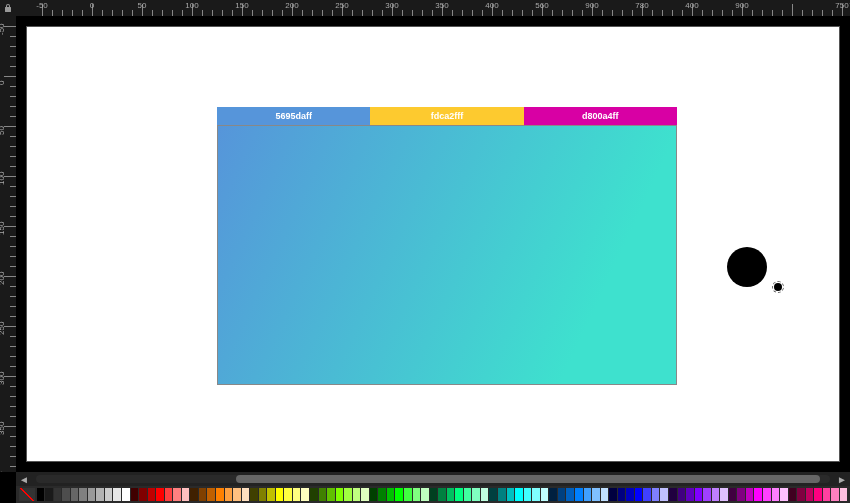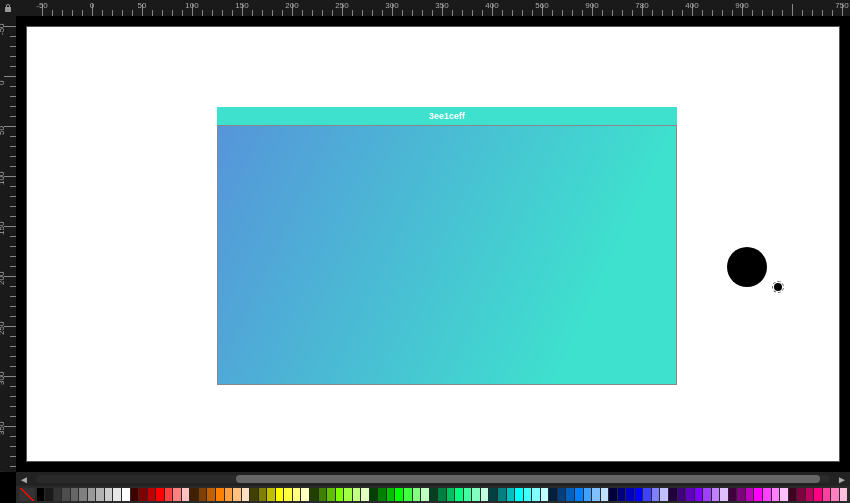--- a/index.html
+++ b/index.html
@@ -257,21 +257,23 @@
     <div class="tick" style="top: 430px;"></div>
     <div class="tick" style="top: 440px;"></div>
     <div class="tick" style="top: 450px;"></div>
     <div class="tick-label" style="top: 460px;">400</div>
   </div>
 
 <div class="viewport">
   <div class="canvas">
 
     <div class="swatch-row" id="swatchRow" style="left: 190px; top: 80px; width: 460px;">
-        <div class="swatch" style="background: rgb(62, 225, 206);">3ee1ceff</div>
+        <div class="swatch" style="background: rgb(86, 149, 218);">5695daff</div>
+        <div class="swatch" style="background: rgb(253, 202, 47);">fdca2fff</div>
+        <div class="swatch" style="background: rgb(216, 0, 164);">d800a4ff</div>
       </div>
 
     <div class="gradient-rect" id="gradRect" style="left: 190px; top: 98px; width: 460px; height: 260px; background: linear-gradient(115deg, rgb(86, 149, 218) 0%, rgb(62, 225, 206) 80%);"></div>
 
     <div id="circles">
         <div class="circle" style="left: 700px; top: 220px; width: 40px; height: 40px;"></div>
         <div class="circle selected" style="left: 747px; top: 256px; width: 8px; height: 8px;"></div>
       </div>
 
   </div>

